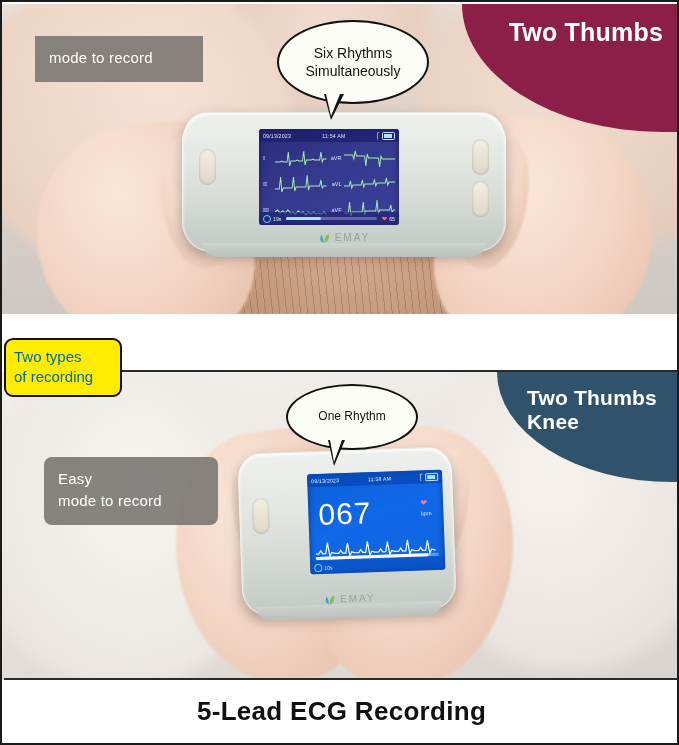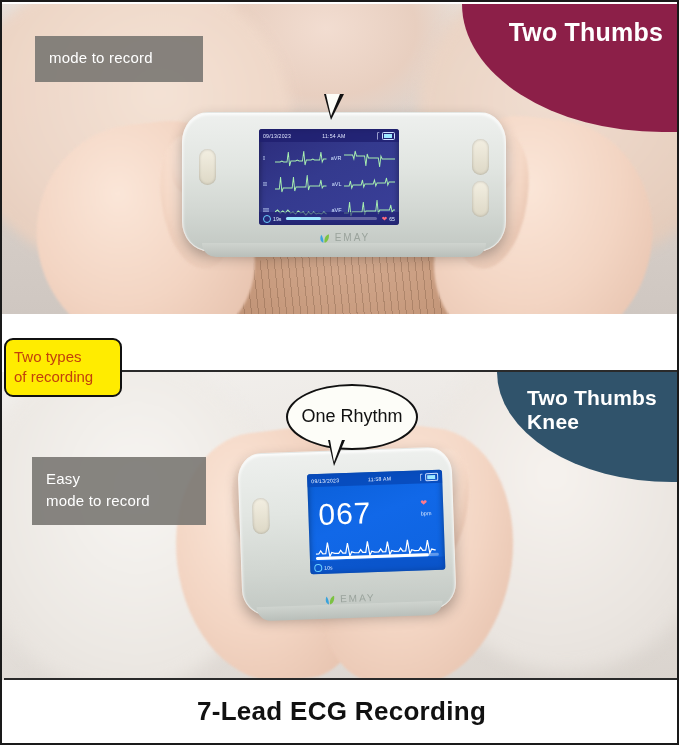--- a/index.html
+++ b/index.html
@@ -112,21 +112,21 @@
             border-top:26px solid #111;}
   .tail-top:after{content:"";position:absolute;left:-5px;top:-26px;border-left:5px solid transparent;
             border-right:9px solid transparent;border-top:22px solid #fdfdf8;}
 
   .caption{position:absolute;left:2px;width:675px;background:#ffffff;display:flex;
     align-items:center;justify-content:center;font-weight:bold;color:#111;letter-spacing:.3px;}
   .cap1{top:312px;height:56px;font-size:26px;}
   .cap2{top:678px;height:63px;font-size:26px;}
 
   .yellow{position:absolute;left:2px;top:336px;width:118px;background:#ffec00;border:2px solid #111;
-    border-radius:9px;padding:7px 8px 8px 8px;box-sizing:border-box;color:#c2410c;font-size:15px;
+    border-radius:9px;padding:7px 8px 8px 8px;box-sizing:border-box;color:#0369a1;font-size:15px;
     line-height:1.32;z-index:40;}
 
   .hr-line{position:absolute;left:2px;width:675px;height:2px;background:#2a2a2a;}
 </style>
 </head>
 <body>
 
 <div class="page">
 
   <div class="panel" style="top:2px;height:310px;">
@@ -215,20 +215,26 @@
       </div>
 
       <div class="grey-box gb-top">
         <div>mode to record</div>
       </div>
 
       <div class="badge badge-top">
         <div>Two Thumbs</div>
       </div>
 
+      <div class="bubble bub-top">
+        <div>
+          <div>Six Rhythms</div>
+          <div>Simultaneously</div>
+        </div>
+      </div>
       <div class="tail tail-top"></div>
     </div>
   </div>
 
   <div class="hr-line" style="top:368px;"></div>
 
   <div class="panel" style="top:370px;height:308px;">
     <div class="photo" style="background:linear-gradient(170deg,#f3f1ee 0%,#ebe7e3 35%,#e3ded9 65%,#dad4ce 100%);">
       <div style="position:absolute;left:-30px;top:-20px;width:300px;height:340px;border-radius:50%;
                   background:radial-gradient(ellipse at 55% 40%,#f7f5f2 0%,#ecE8E3 60%,#e0dad4 100%);filter:blur(8px);"></div>
@@ -278,43 +284,43 @@
           <span class="brand-ic">
             <svg viewBox="0 0 24 24" width="13" height="13">
               <path d="M10 20 C4 18 3 11 6 5 C9 9 10 14 10 20 Z" fill="#3aa3dc"></path>
               <path d="M12 20 C11 12 14 6 20 4 C21 12 18 18 12 20 Z" fill="#7cc242"></path>
             </svg>
           </span>
           <span class="brand-txt">EMAY</span>
         </div>
       </div>
 
-      <div class="grey-box" style="left:30px;top:85px;width:146px;">
+      <div class="grey-box" style="left:42px;top:85px;width:146px;border-radius:8px;">
         <div>Easy</div>
         <div>mode to record</div>
       </div>
 
       <div class="badge badge-bot">
         <div>Two Thumbs</div>
         <div>Knee</div>
       </div>
 
-      <div class="bubble" style="left:284px;top:12px;width:128px;height:62px;font-size:18px;">
+      <div class="bubble" style="left:284px;top:12px;width:128px;height:62px;font-size:12px;">
         <div>One Rhythm</div>
       </div>
       <div class="tail" style="left:326px;top:68px;border-left:6px solid transparent;border-right:11px solid transparent;border-top:26px solid #111;">
         <div style="position:absolute;left:-4px;top:-26px;width:0;height:0;border-left:4px solid transparent;
                     border-right:8px solid transparent;border-top:22px solid #fdfdf8;"></div>
       </div>
     </div>
   </div>
 
   <div class="yellow">
     <div>Two types</div>
     <div>of recording</div>
   </div>
 
   <div class="hr-line" style="top:676px;"></div>
   <div class="caption cap2">
-    <span>7-Lead ECG Recording</span>
+    <span>5-Lead ECG Recording</span>
   </div>
 
 </div>
 
 </body></html>

